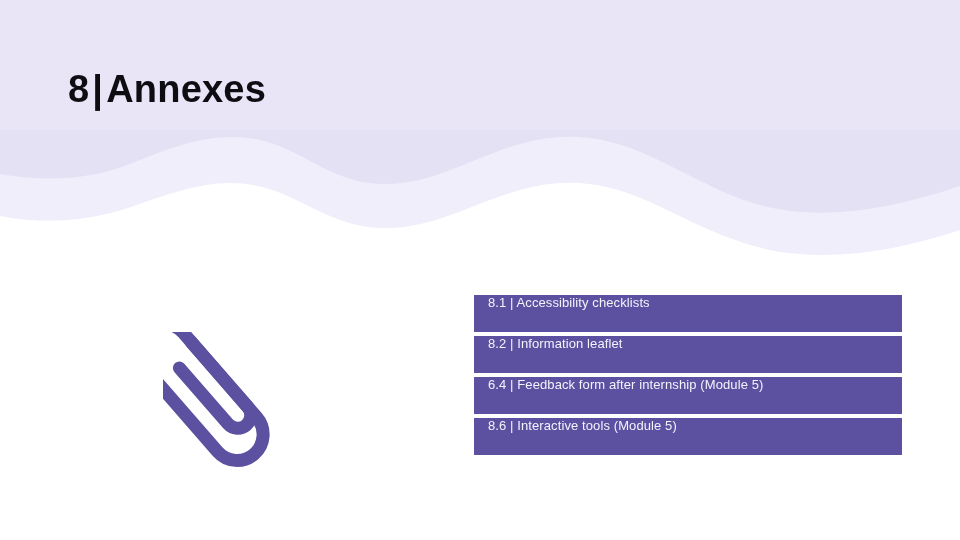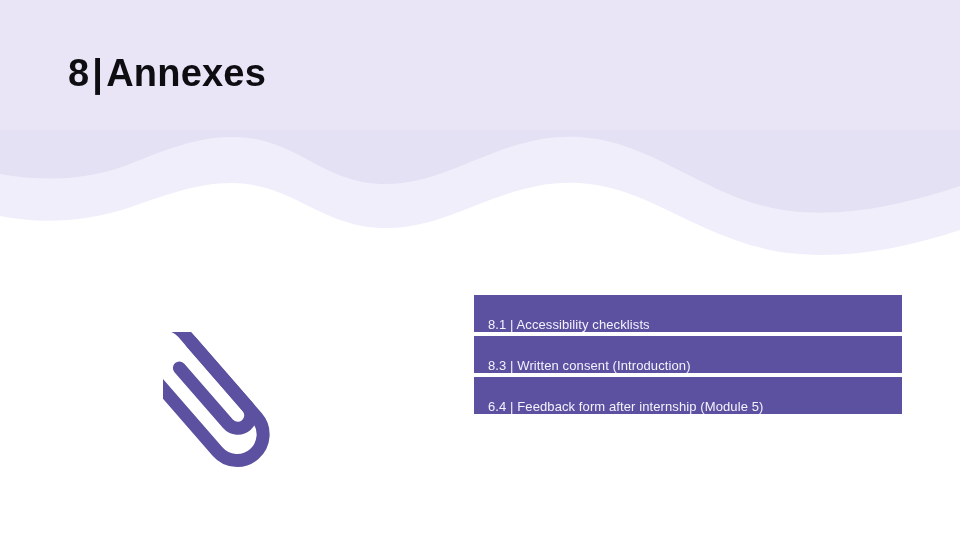--- a/index.html
+++ b/index.html
@@ -39,21 +39,21 @@
   .wave-layer svg {
     display: block;
     width: 960px;
     height: 140px;
   }
 
   
   .page-title {
     position: absolute;
     left: 68px;
-    top: 52px;
+    top: 68px;
     font-size: 38px;
     font-weight: bold;
     color: #0d0d12;
     letter-spacing: 0.2px;
     white-space: nowrap;
   }
   .page-title .title-sep {
     font-weight: bold;
     color: #0d0d12;
     padding: 0 3px;
@@ -81,21 +81,21 @@
     width: 428px;
   }
   .annex-item {
     position: relative;
     width: 428px;
     height: 37px;
     margin-bottom: 4px;
     background: #5b51a0;
     box-sizing: border-box;
     display: flex;
-    align-items: flex-end;
+    align-items: flex-start;
   }
   .annex-item:last-child {
     margin-bottom: 0;
   }
   .annex-label {
     padding-left: 14px;
     font-size: 13px;
     font-weight: normal;
     color: #f4f2fb;
     letter-spacing: 0.1px;
@@ -161,26 +161,29 @@
       </g>
     </svg>
   </div>
 
   <div class="annex-list">
 
     <div class="annex-item">
       <span class="annex-label">8.1 | Accessibility checklists</span>
     </div>
 
+    <div class="annex-item">
+      <span class="annex-label">8.2 | Information leaflet</span>
+    </div>
 
-    <div class="annex-item">
-      <span class="annex-label">8.3 | Written consent (Introduction)</span>
-    </div>
 
 
     <div class="annex-item">
       <span class="annex-label">6.4 | Feedback form after internship (Module 5)</span>
     </div>
 
+    <div class="annex-item">
+      <span class="annex-label">8.6 | Interactive tools (Module 5)</span>
+    </div>
 
   </div>
 
 </div>
 
 </body></html>

